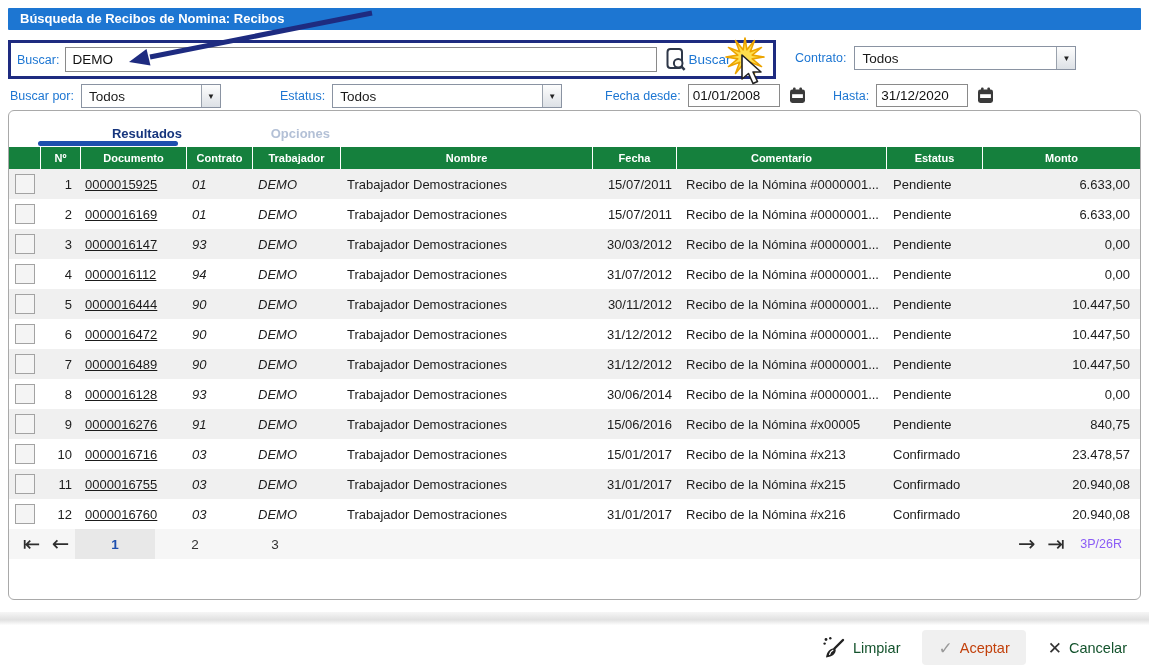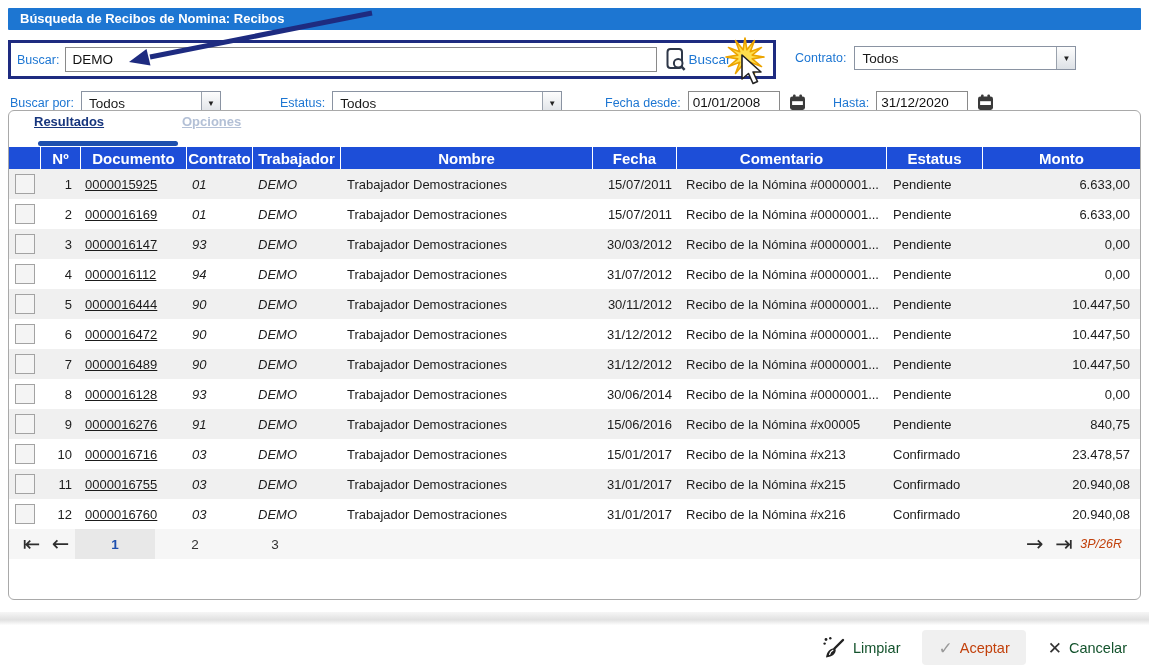--- a/index.html
+++ b/index.html
@@ -26,44 +26,44 @@
     background:#fff;}
   .combo .val{flex:1;padding:0 7px;font-size:13.5px;color:#1a1a1a;white-space:nowrap;overflow:hidden;}
   .combo .drop{width:19px;height:100%;border-left:1px solid #9aa2ad;
     background:linear-gradient(#fdfdfd,#dde1e6);display:flex;align-items:center;
     justify-content:center;font-size:8px;color:#222;cursor:pointer;}
 
   .contrato-group{position:absolute;left:795px;top:46px;display:flex;align-items:center;gap:8px;}
   .contrato-group .combo{width:222px;}
 
   
-  .filters{position:absolute;left:10px;top:91px;width:1131px;height:24px;}
+  .filters{position:absolute;left:10px;top:84px;width:1131px;height:24px;}
   .fgroup{position:absolute;display:flex;align-items:center;gap:7px;top:0;}
   .g-buscarpor{left:0;} .g-buscarpor .combo{width:140px;}
   .g-estatus{left:270px;} .g-estatus .combo{width:230px;}
   .g-desde{left:595px;} .g-hasta{left:823px;}
   .date-input{width:92px;height:23px;border:1px solid #8a8a8a;font-size:13.5px;
     padding:1px 4px;font-family:"Liberation Sans",sans-serif;color:#111;outline:none;}
   .cal-btn{display:inline-flex;margin-left:2px;cursor:pointer;}
 
   
   .panel{position:absolute;left:8px;top:110px;width:1133px;height:490px;
     border:1px solid #a9a9a9;border-radius:6px;background:#fff;overflow:hidden;}
 
   .tabs{height:34px;display:flex;align-items:flex-end;padding-left:25px;}
-  .tab{width:148px;text-align:left;font-size:13px;font-weight:bold;
-    padding-bottom:16px;position:relative;cursor:pointer;text-decoration:underline;}
+  .tab{width:148px;text-align:right;font-size:13px;font-weight:bold;
+    padding-bottom:4px;position:relative;cursor:pointer;}
   .tab.active{color:#16357d;}
   .tab.active::after{content:"";position:absolute;left:4px;right:4px;bottom:-1px;
     height:5px;background:#1d4fae;border-radius:3px;}
   .tab.inactive{color:#b3c0d6;}
 
   .grid{display:grid;grid-template-columns:32px 40px 106px 66px 88px 252px 84px 210px 96px auto;}
   .thead{height:22px;margin-top:2px;}
-  .thead .th{background:#1d4ed8;color:#fff;font-weight:bold;font-size:15px;
+  .thead .th{background:#15803d;color:#fff;font-weight:bold;font-size:11px;
     display:flex;align-items:center;justify-content:center;border-right:1px solid #fff;
     white-space:nowrap;}
   .thead .th:last-child{border-right:none;}
 
   .trow{height:30px;font-size:13px;color:#1c1c1c;align-items:center;background:#fff;}
   .trow.alt{background:#f0f0f0;}
   .cell{display:flex;align-items:center;height:100%;white-space:nowrap;overflow:hidden;}
   .c-check{justify-content:center;}
   .checkbox{width:20px;height:20px;background:#f4f4f4;border:1px solid #a3a3a3;cursor:pointer;}
   .c-num{justify-content:flex-end;padding-right:9px;}
@@ -77,21 +77,21 @@
   .c-monto{justify-content:flex-end;padding-right:10px;}
 
   
   .pager{height:30px;background:#f6f6f6;display:flex;align-items:center;padding:0 8px;}
   .pg-arrow{font-family:"DejaVu Sans",sans-serif;font-size:21px;color:#2e2e2e;
     width:29px;text-align:center;cursor:pointer;line-height:30px;}
   .pg-page{width:80px;height:30px;display:flex;align-items:center;justify-content:center;
     font-size:13.5px;color:#333;cursor:pointer;}
   .pg-page.active{background:#e8e8e8;color:#1d4fae;font-weight:bold;}
   .pg-spacer{flex:1;}
-  .pg-summary{font-size:12.5px;color:#c2410c;margin:0 10px 0 2px;font-style:italic;}
+  .pg-summary{font-size:12.5px;color:#8b5cf6;margin:0 10px 0 10px;}
 
   
   .footer-divider{position:absolute;left:0;top:612px;width:1149px;height:13px;
     background:linear-gradient(to bottom,#f6f6f6,#e1e1e1 60%,#fdfdfd);}
   .footer{position:absolute;top:630px;right:12px;display:flex;align-items:center;gap:12px;height:35px;}
   .fbtn{display:flex;align-items:center;gap:7px;font-size:14.5px;cursor:pointer;
     height:35px;padding:0 10px;}
   .fbtn .blue{color:#14532d;}
   .btn-aceptar{background:#f0f0f0;border-radius:4px;padding:0 16px;}
   .btn-aceptar .gray{color:#c2410c;}

